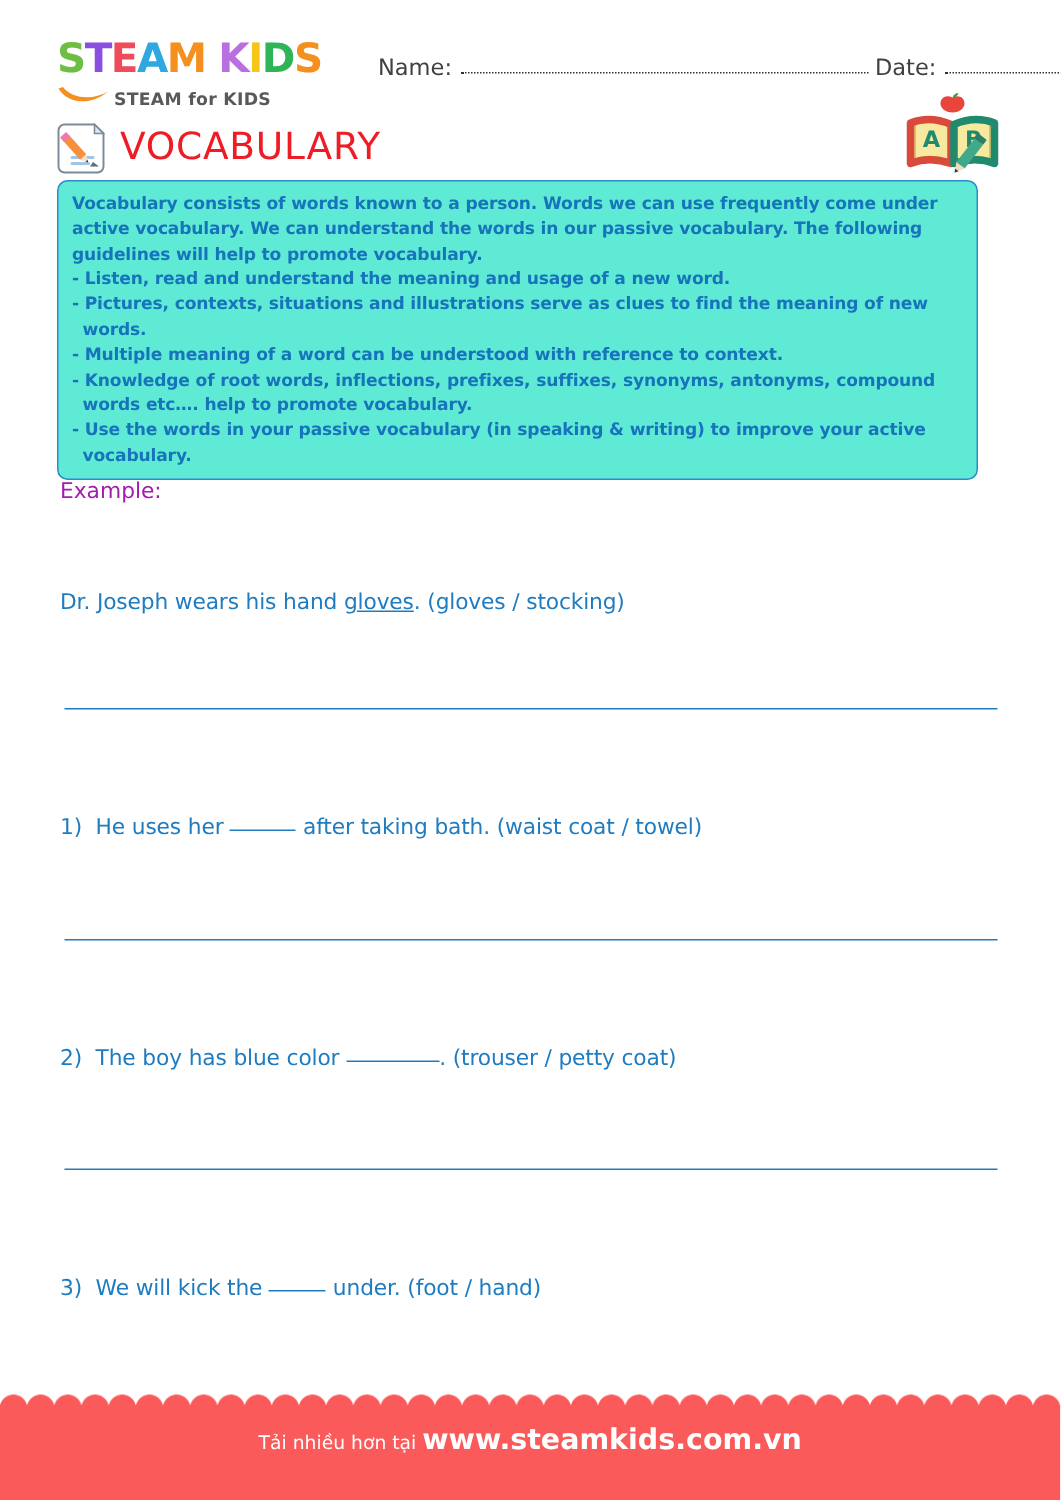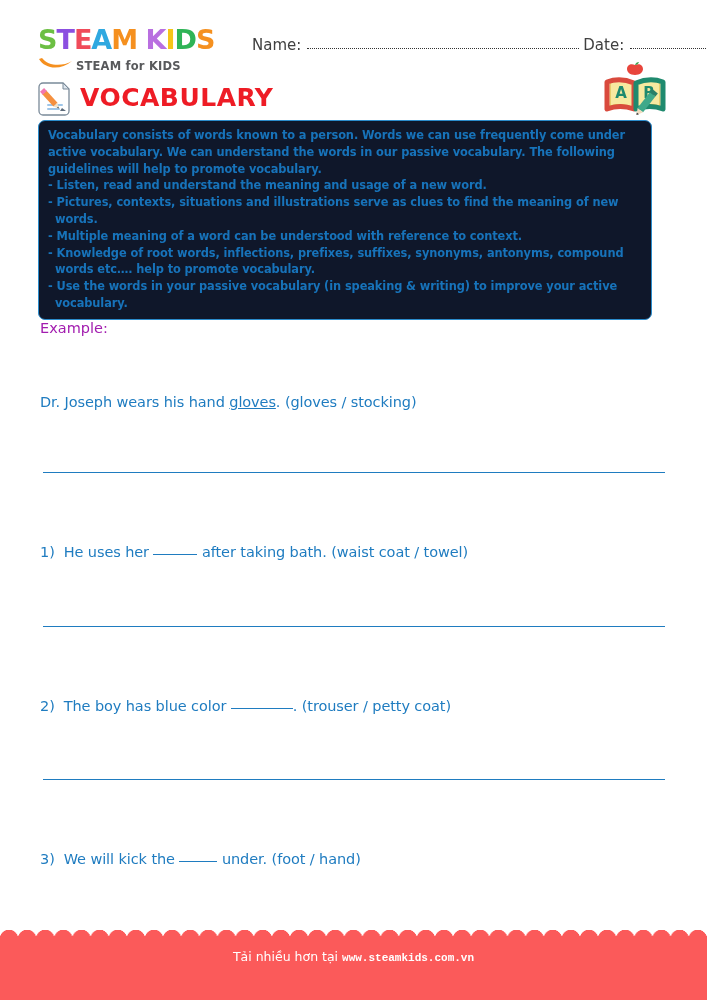--- a/index.html
+++ b/index.html
@@ -97,42 +97,42 @@
   .note-icon {
     position: absolute;
     left: 36px;
     top: 2px;
   }
   .title-text {
     position: absolute;
     left: 80px;
     top: 7px;
     font-family: "DejaVu Sans", sans-serif;
-    font-weight: bold;
+    font-weight: normal;
     font-size: 25px;
     letter-spacing: 0.5px;
     color: #ee1c25;
   }
   .abc-icon {
     position: absolute;
     left: 604px;
     top: 62px;
   }
 
   
   .info-box {
     position: absolute;
     left: 38px;
     top: 120px;
     width: 614px;
     box-sizing: border-box;
     border: 1.2px solid #2b8ccc;
     border-radius: 7px;
     padding: 6px 9px 7px 9px;
-    background: #0f172a;
+    background: #5eead4;
   }
   .info-para, .info-li {
     font-family: "DejaVu Sans", sans-serif;
     font-weight: bold;
     font-size: 11.4px;
     line-height: 16.8px;
     color: #1773ba;
     margin: 0;
     letter-spacing: -0.1px;
   }
@@ -211,22 +211,21 @@
     left: 0;
     top: 11px;
     width: 707px;
     text-align: center;
     font-family: "DejaVu Sans", sans-serif;
     font-size: 12.5px;
     color: #ffffff;
   }
   .footer-line1 .site {
     font-weight: bold;
-    font-size: 11px;
-    font-family: Liberation Mono, monospace;
+    font-size: 19px;
   }
   .footer-line2 {
     position: absolute;
     left: 0;
     top: 31px;
     width: 707px;
     text-align: center;
     font-family: "DejaVu Serif", serif;
     font-style: italic;
     font-size: 12.5px;

